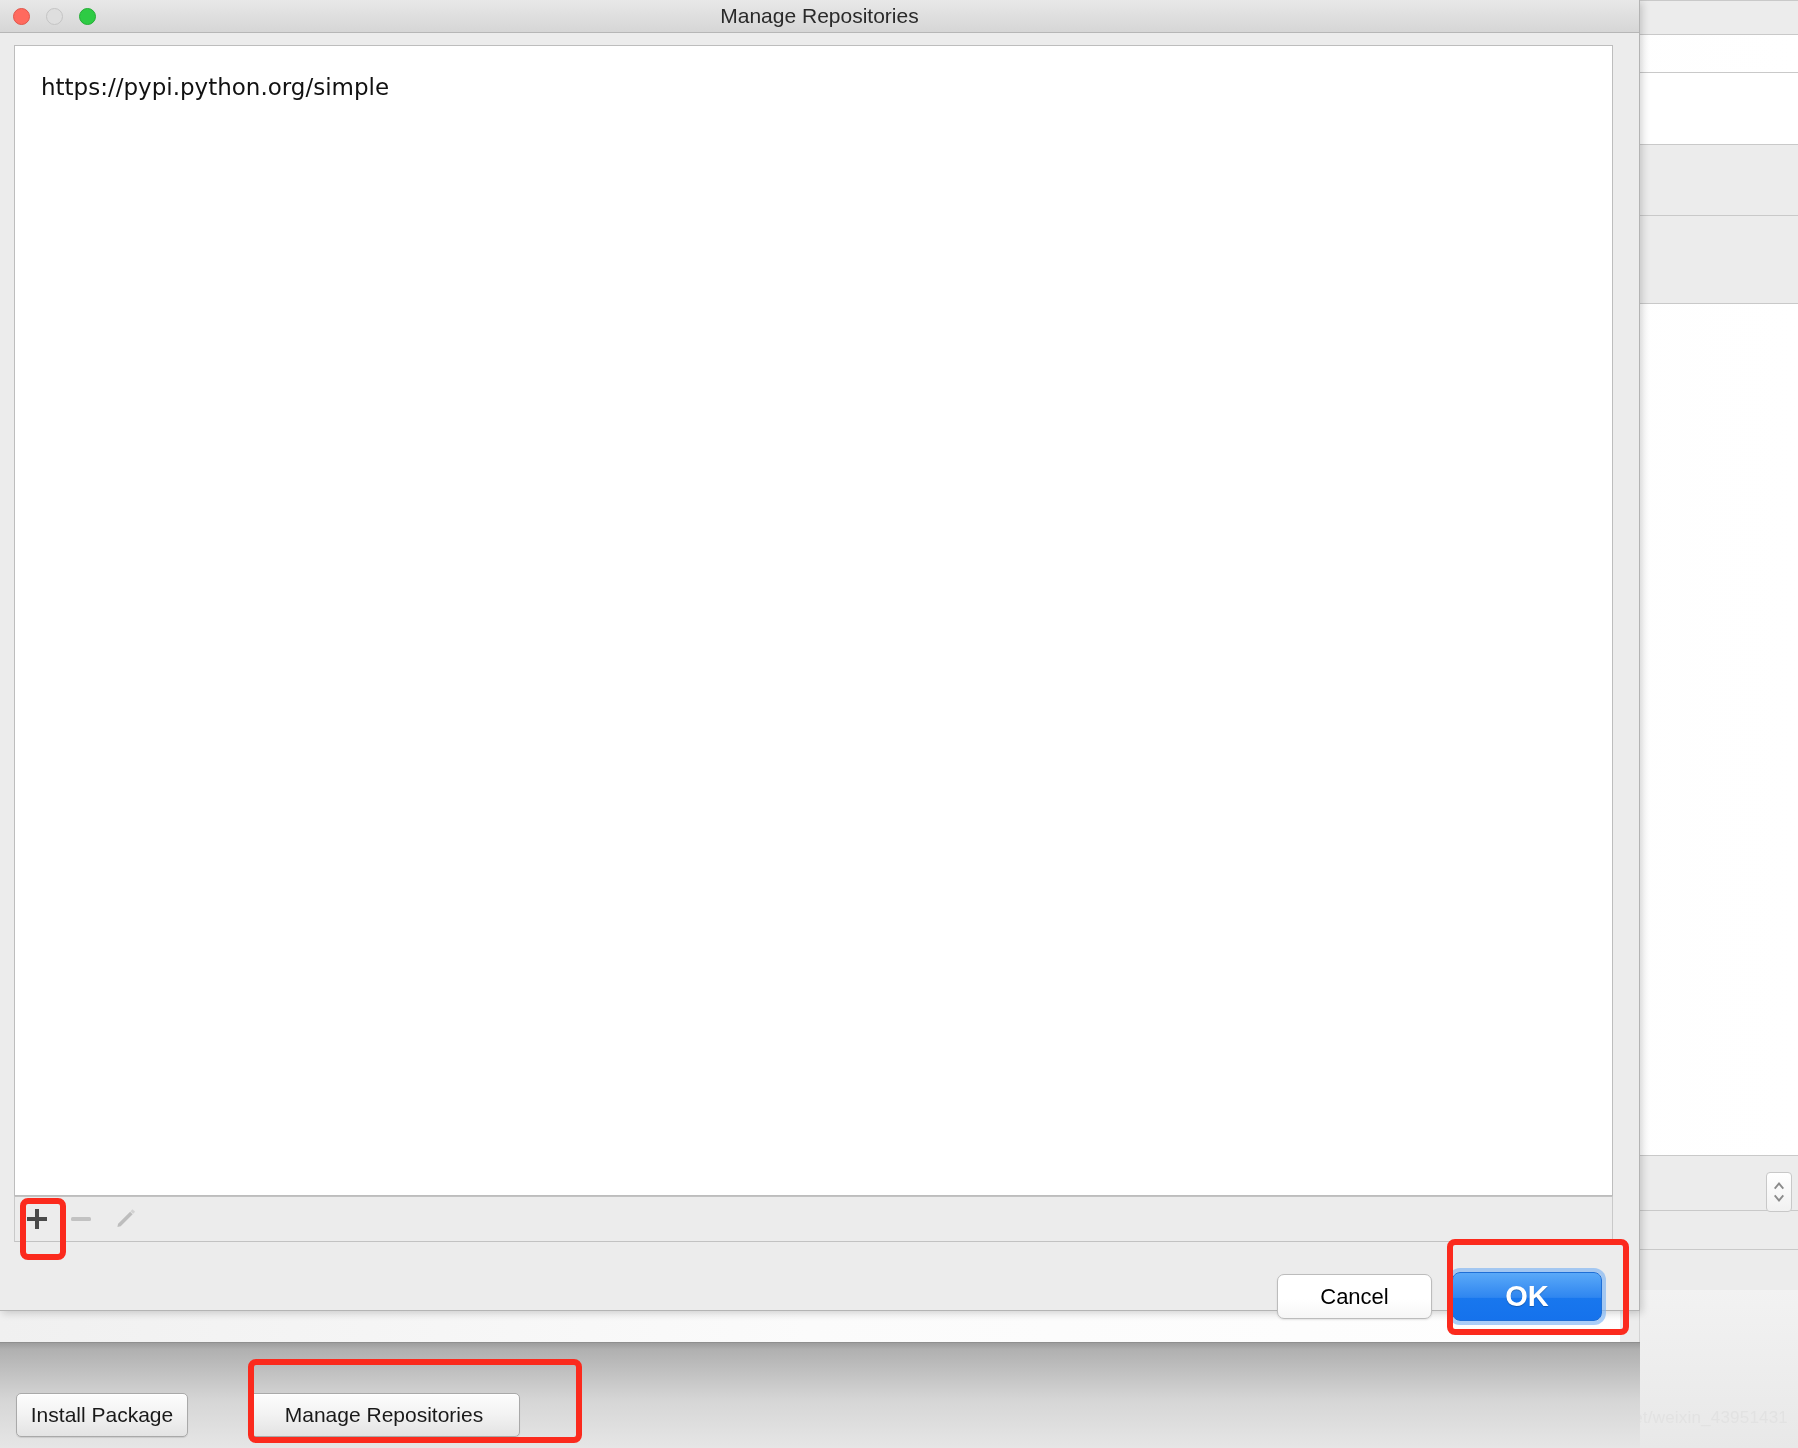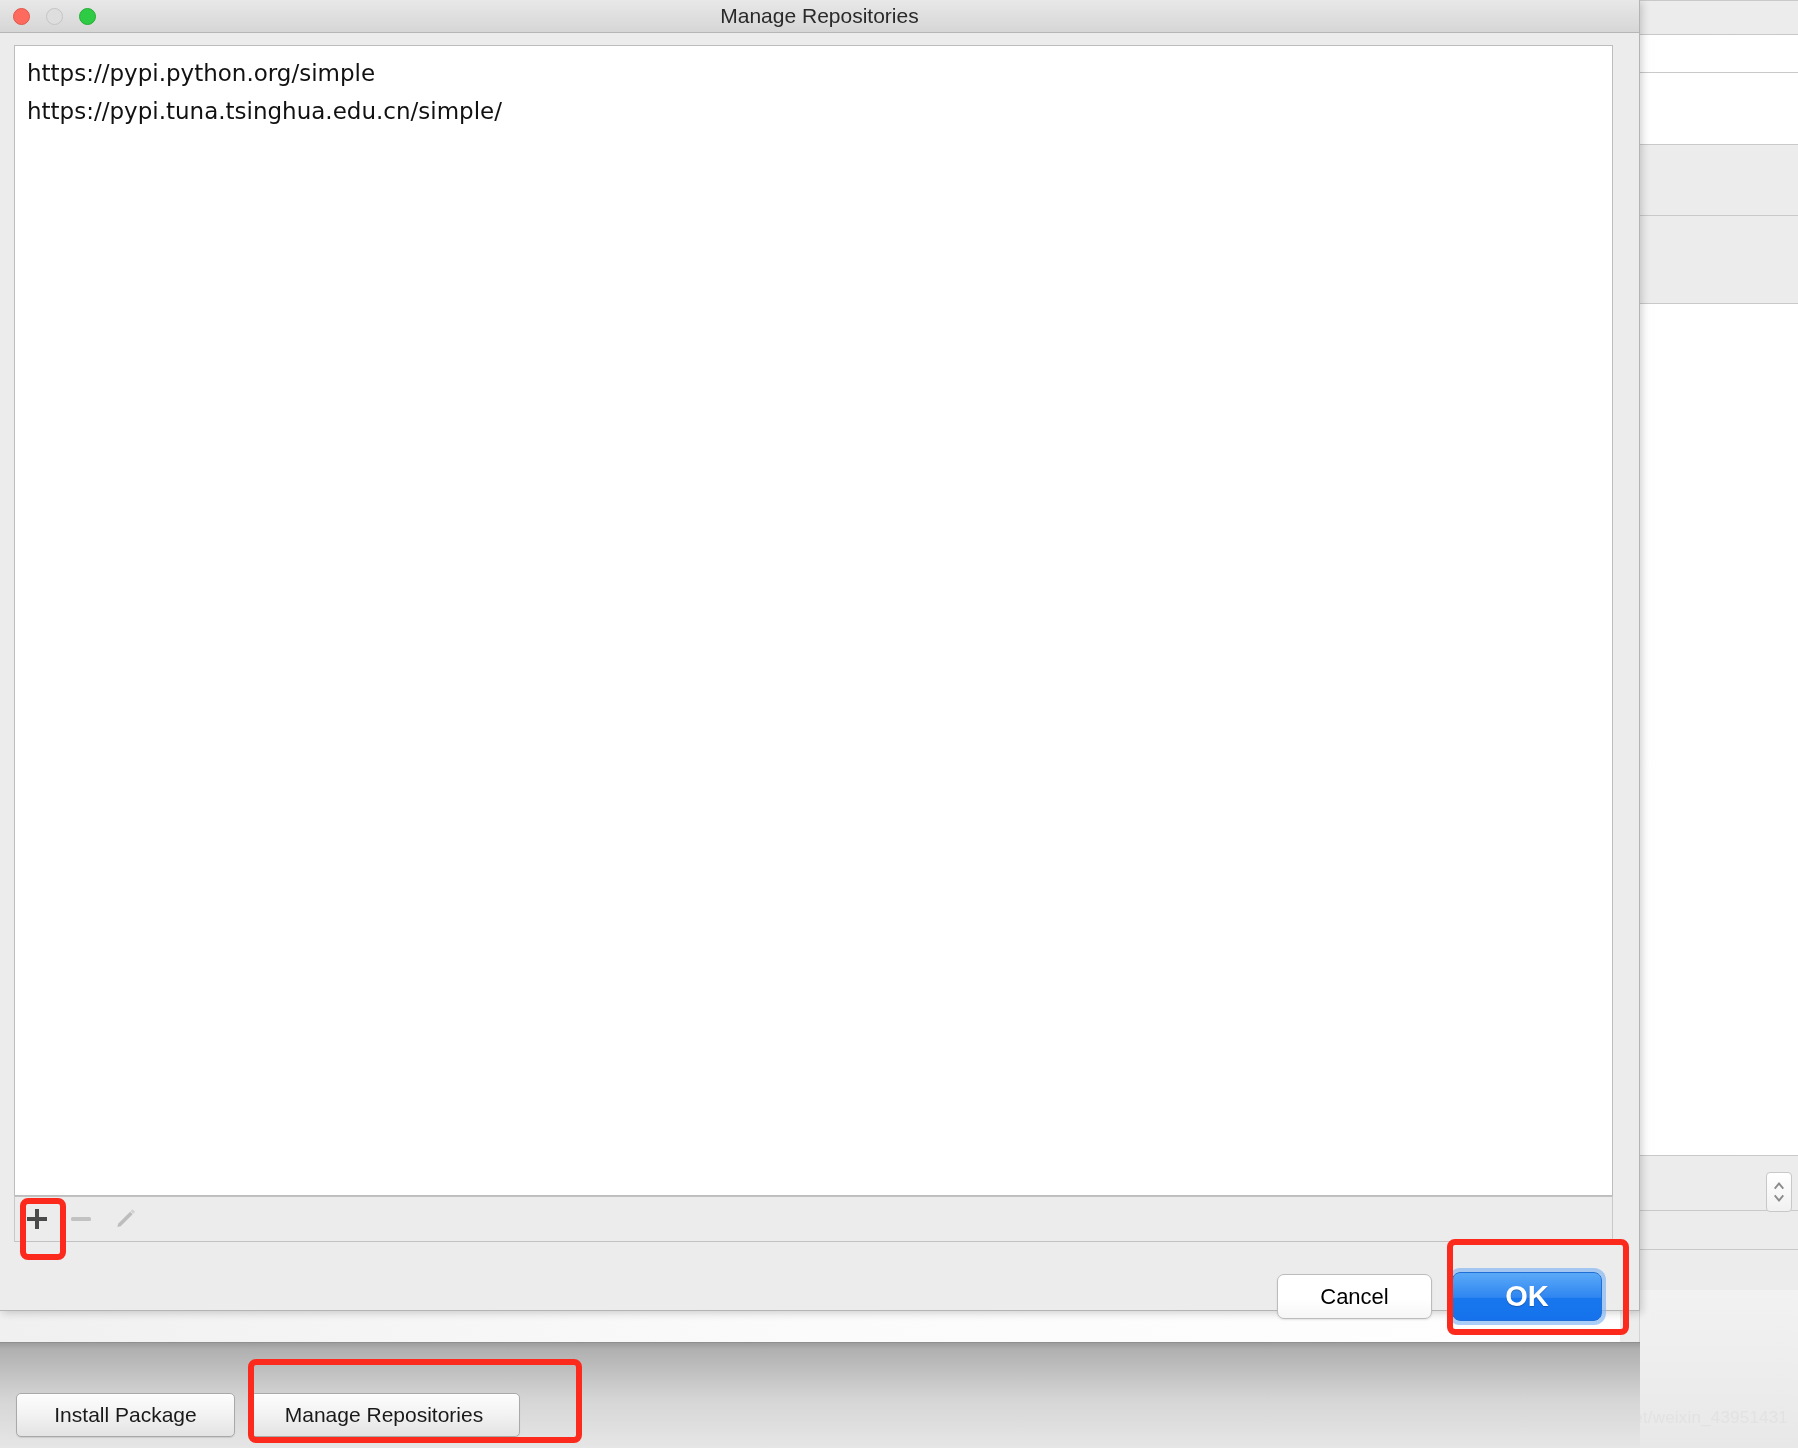--- a/index.html
+++ b/index.html
@@ -119,21 +119,21 @@
     border-radius: 5px;
     box-shadow: 0 1px 0 rgba(255,255,255,0.8) inset, 0 1px 1px rgba(0,0,0,0.10);
     font-family: "Liberation Sans", sans-serif;
     font-size: 21px;
     color: #1a1a1a;
     display: flex;
     align-items: center;
     justify-content: center;
     cursor: default;
   }
-  #install-package-button { left: 16px; top: 1393px; width: 219px; }
+  #install-package-button { left: 16px; top: 1393px; width: 172px; }
   #manage-repositories-button { left: 248px; top: 1393px; width: 272px; }
 
   
   .dialog {
     position: absolute;
     left: 0; top: 0;
     width: 1640px;
     height: 1311px;
     background: #ececec;
     border-right: 1px solid #b4b4b4;
@@ -177,21 +177,21 @@
     top: 45px;
     width: 1599px;
     height: 1151px;
     background: #ffffff;
     border: 1px solid #bdbdbd;
     overflow: hidden;
   }
   .repo-list {
     list-style: none;
     padding: 8px 0 0 0;
-    margin: 0;
+    margin: 14px;
   }
   .repo-item {
     font-family: "DejaVu Sans", sans-serif;
     font-size: 23px;
     color: #111111;
     padding: 4px 10px 4px 12px;
     line-height: 1.32;
     white-space: nowrap;
     cursor: default;
   }
@@ -327,21 +327,20 @@
         <div class="tl tl-close"></div>
         <div class="tl tl-min"></div>
         <div class="tl tl-zoom"></div>
       </div>
       <div class="title-text">Manage Repositories</div>
     </div>
 
     <div class="listbox">
       <ul class="repo-list">
         <li class="repo-item">https://pypi.python.org/simple</li>
-        <li class="repo-item">https://pypi.tuna.tsinghua.edu.cn/simple/</li>
       </ul>
     </div>
 
     <div class="list-toolbar">
 
       <div class="tb-btn">
         <span>
           <svg width="26" height="26" viewBox="0 0 26 26" aria-hidden="true">
             <rect x="11" y="3" width="4" height="20" fill="#4a4a4a"></rect>
             <rect x="3" y="11" width="20" height="4" fill="#4a4a4a"></rect>

